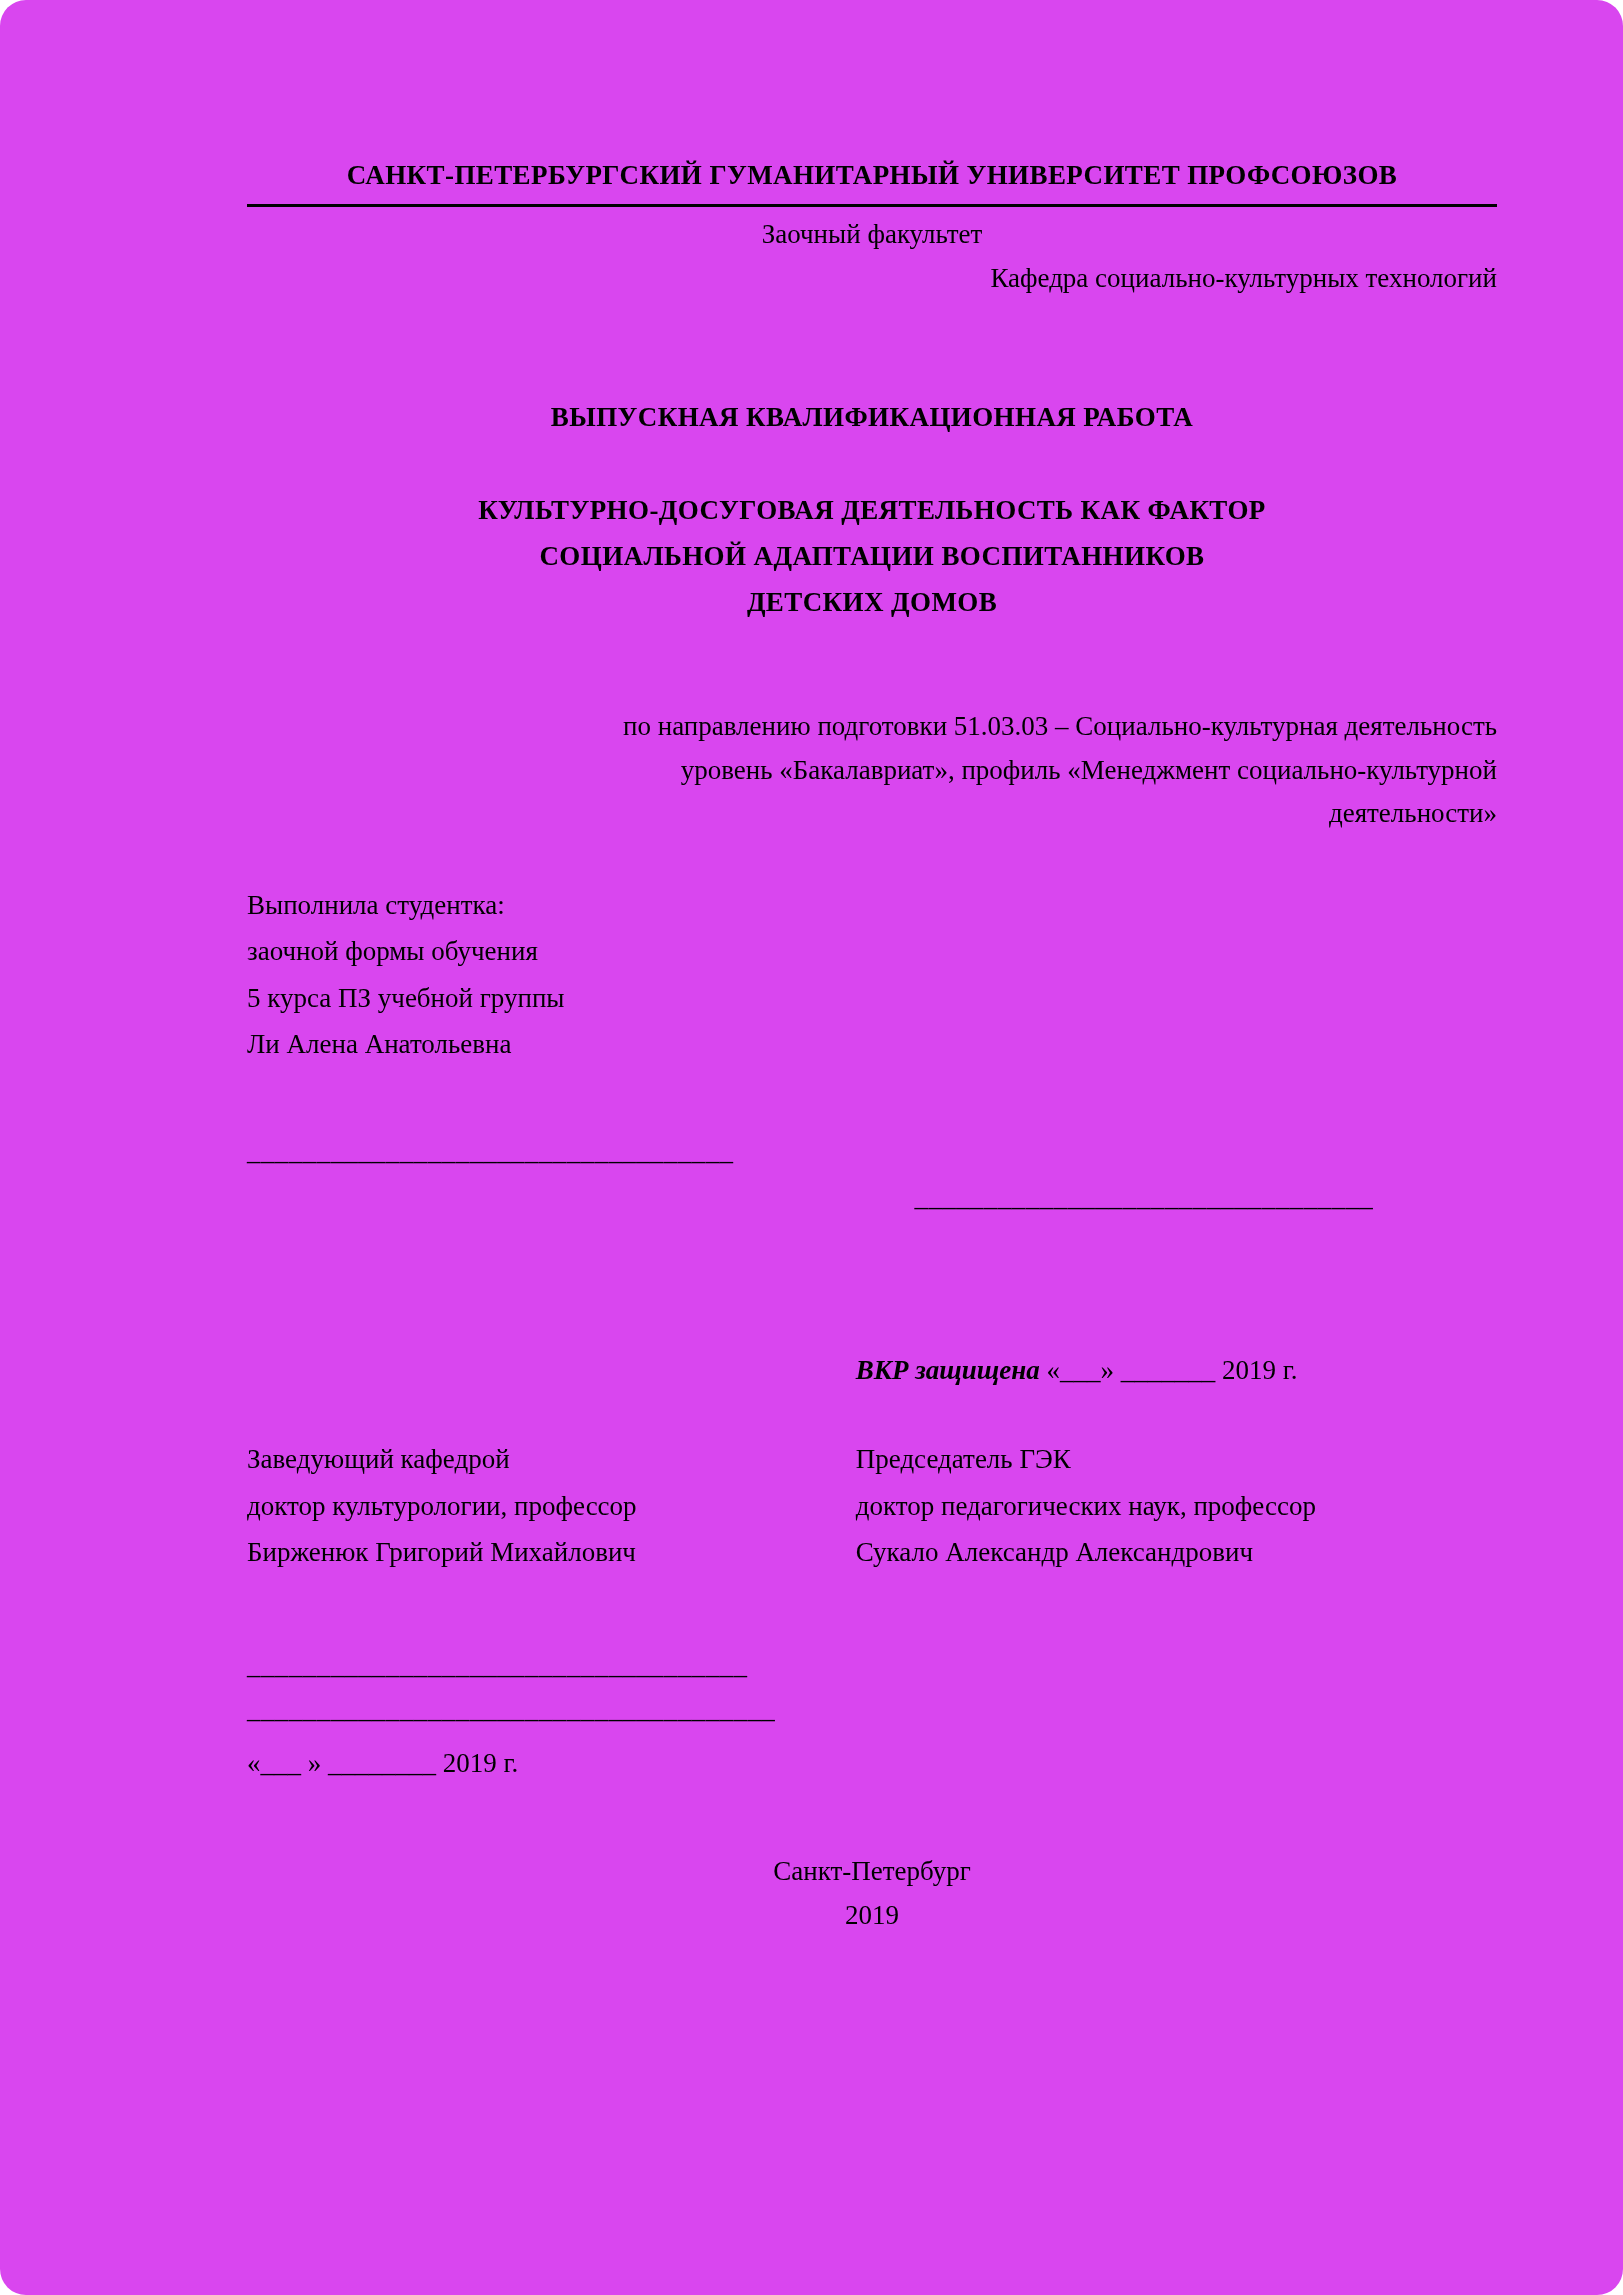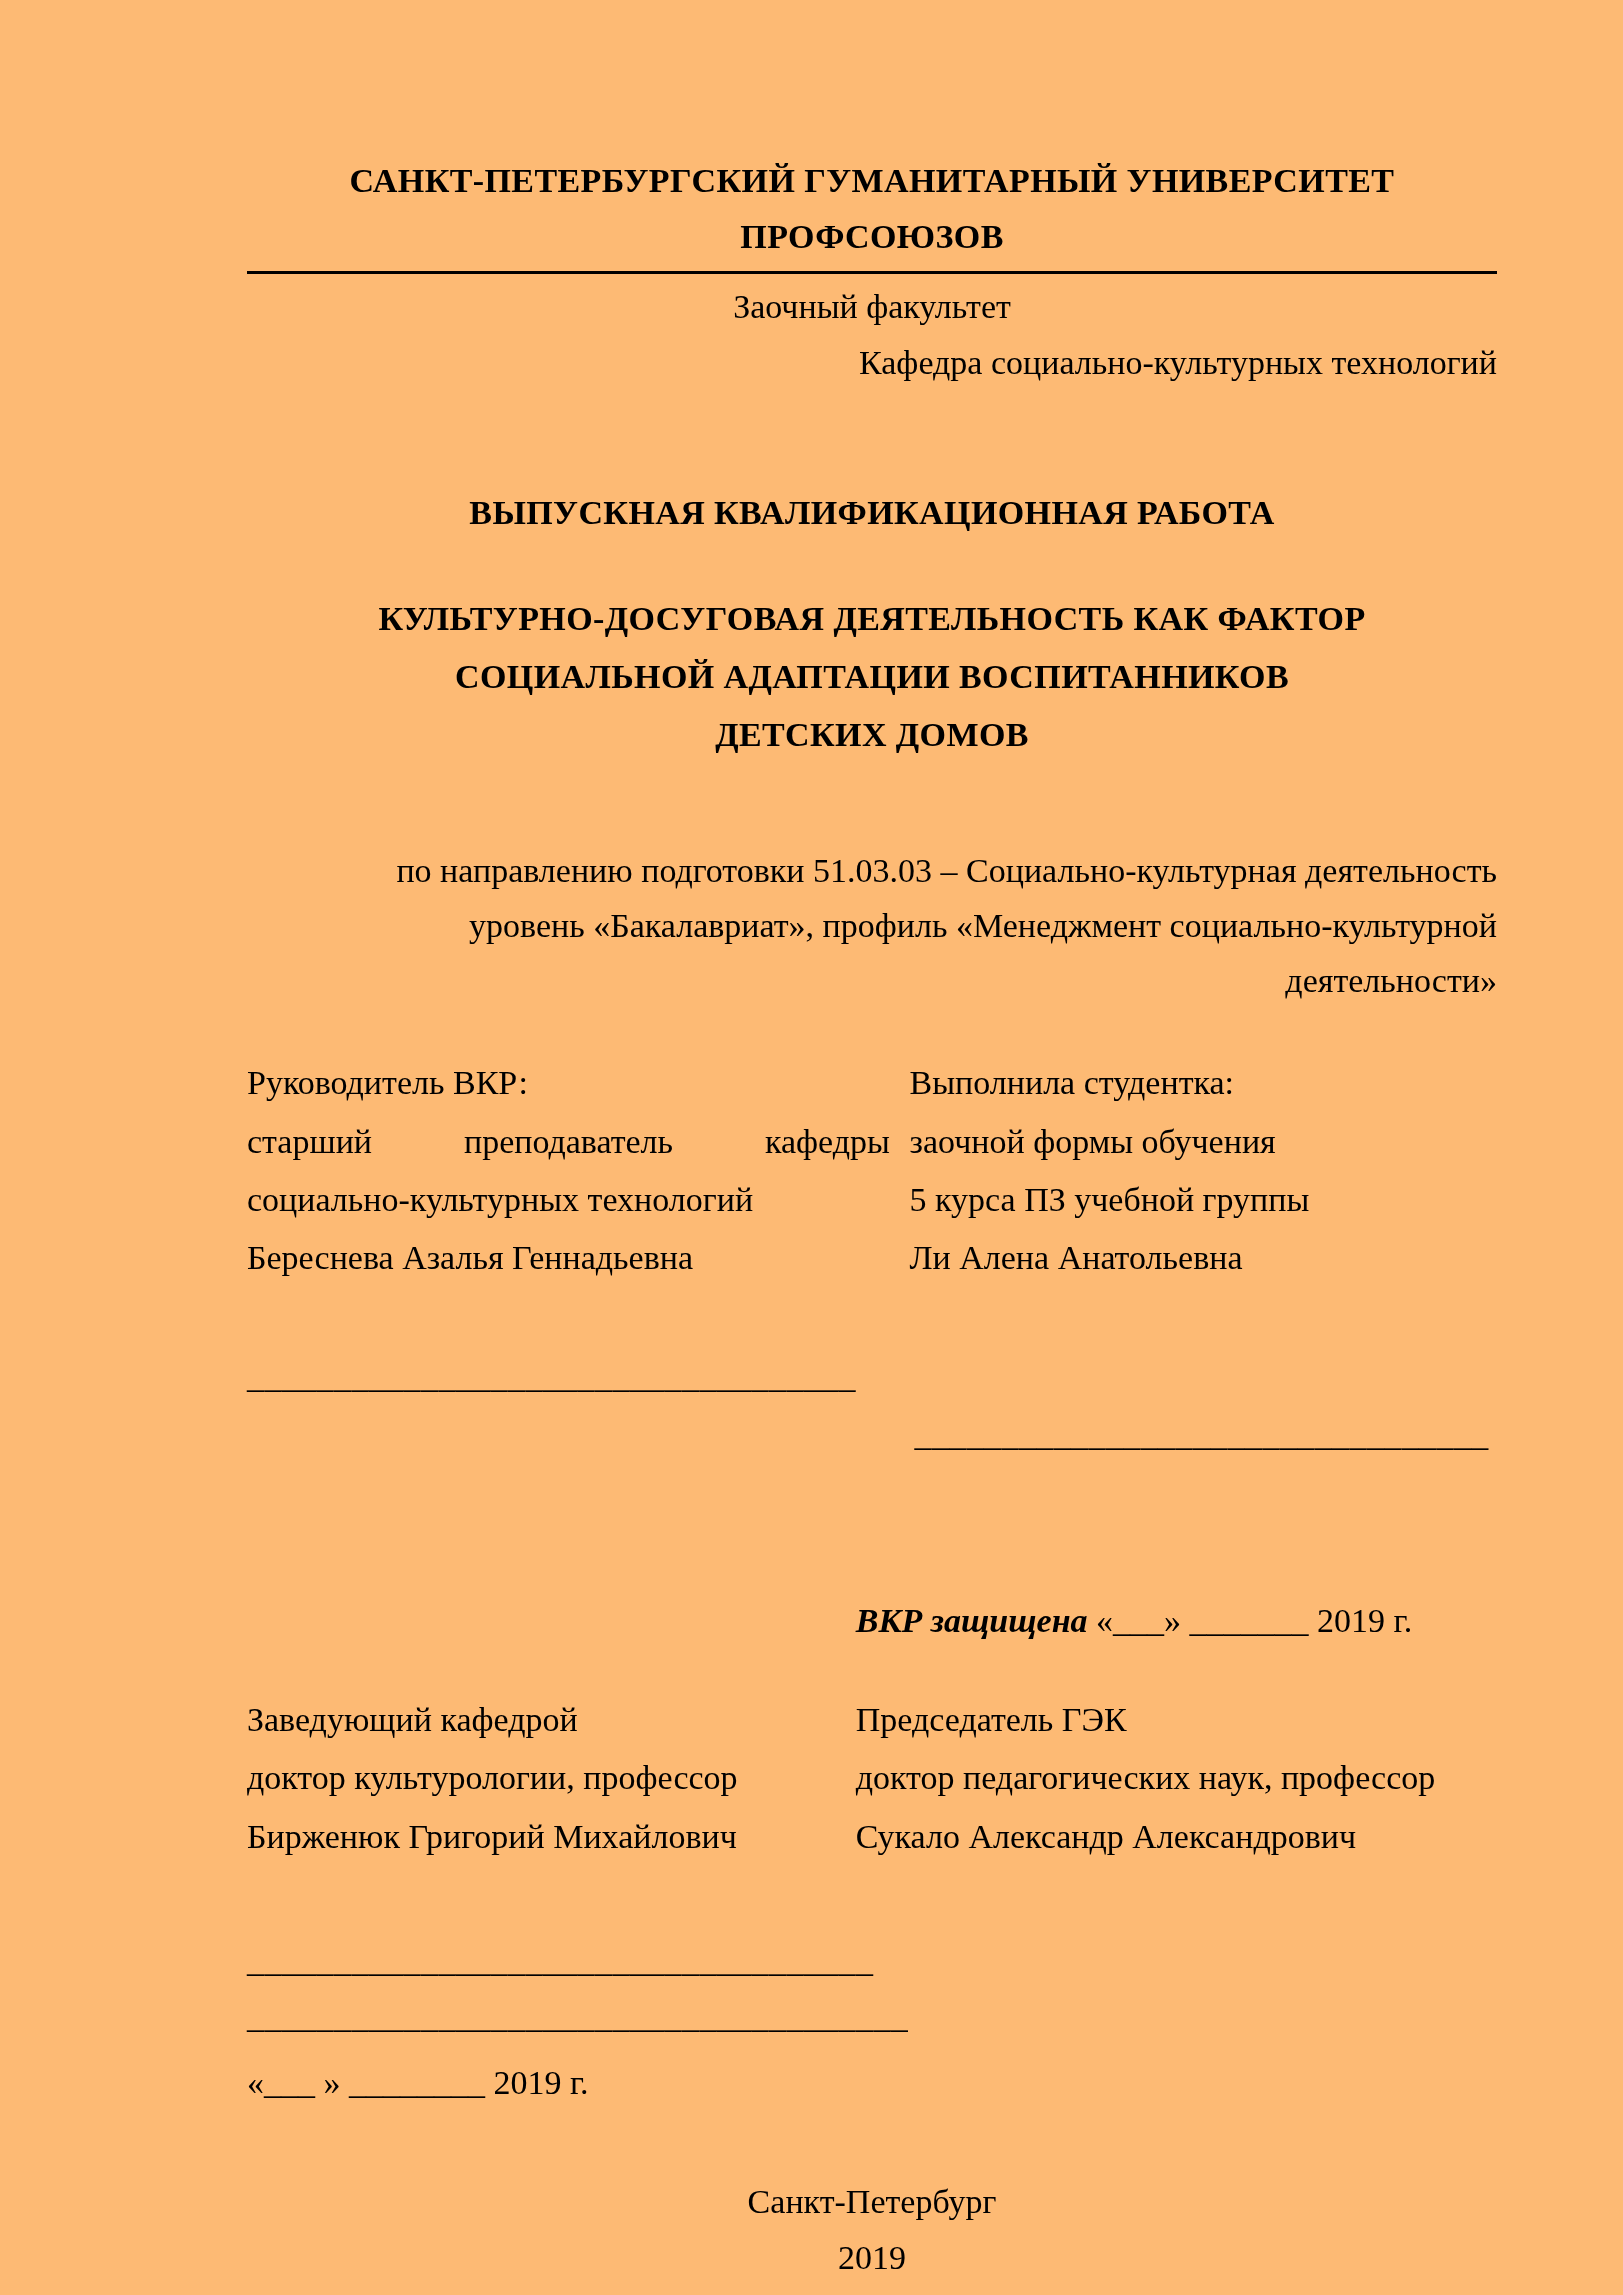--- a/index.html
+++ b/index.html
@@ -6,26 +6,27 @@
     margin: 0;
     padding: 0;
     background: #ffffff;
   }
   .page {
     position: relative;
     width: 1623px;
     height: 2295px;
     box-sizing: border-box;
     padding: 153px 126px 0 247px;
-    background: #fdba74;
+    background: #d946ef;
     color: #000000;
     font-family: "Liberation Serif", "DejaVu Serif", serif;
-    font-size: 34px;
+    font-size: 27px;
     line-height: 1.65;
     overflow: hidden;
+    border-radius: 26px;
   }
   .university {
     font-weight: bold;
     text-align: center;
     padding-bottom: 6.3px;
     border-bottom: 3.1px solid #000000;
     letter-spacing: 0.4px;
   }
   .faculty {
     text-align: center;
@@ -139,25 +140,20 @@
 
   <div class="title">КУЛЬТУРНО-ДОСУГОВАЯ ДЕЯТЕЛЬНОСТЬ КАК ФАКТОР
 СОЦИАЛЬНОЙ АДАПТАЦИИ ВОСПИТАННИКОВ
 ДЕТСКИХ ДОМОВ</div>
 
   <div class="program">по направлению подготовки 51.03.03 – Социально-культурная деятельность
 уровень «Бакалавриат», профиль «Менеджмент социально-культурной
 деятельности»</div>
 
   <div class="people-row">
-    <div class="col-left">
-      <div>Руководитель ВКР:</div>
-      <div class="justified">старший преподаватель кафедры социально-культурных технологий</div>
-      <div>Береснева Азалья Геннадьевна</div>
-    </div>
     <div class="col-right">
       <div>Выполнила студентка:</div>
       <div>заочной формы обучения</div>
       <div>5 курса ПЗ учебной группы</div>
       <div>Ли Алена Анатольевна</div>
     </div>
   </div>
 
   <div class="sig-line-left">___________________________________</div>
 

